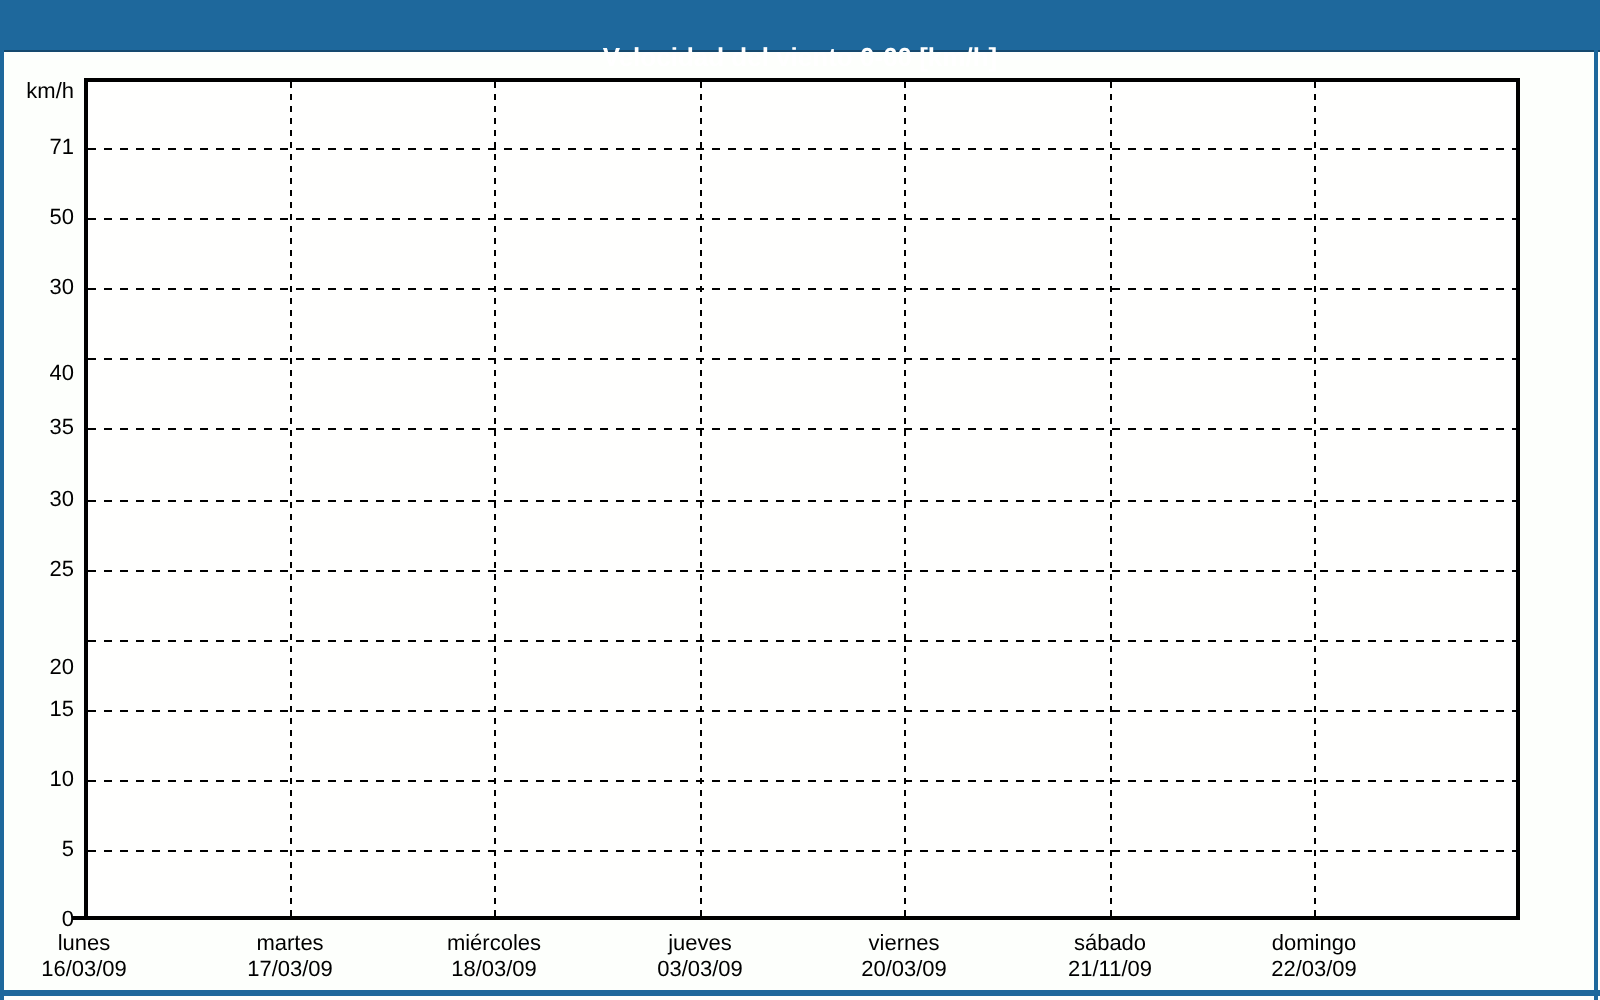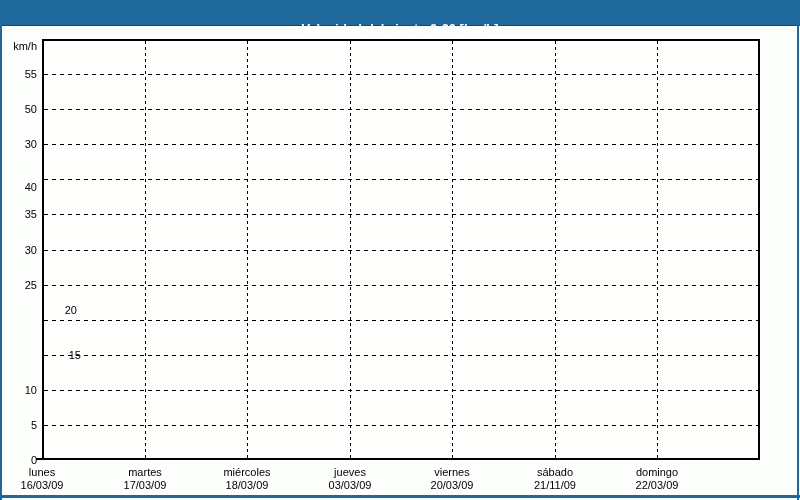--- a/index.html
+++ b/index.html
@@ -77,37 +77,37 @@
     <div class="plot-box"></div>
     <div class="y-unit">km/h</div>
     <div class="zero-tick"></div>
 
   <div class="ytick" style="top: 453px;">0</div>
       <div class="hgrid" style="top: 425px;"></div>
       <div class="ytick" style="top: 418px;">5</div>
       <div class="hgrid" style="top: 390px;"></div>
       <div class="ytick" style="top: 383px;">10</div>
       <div class="hgrid" style="top: 355px;"></div>
-      <div class="ytick" style="top: 348px; margin-left: 44px;">15</div>
+      <div class="ytick" style="top: 348px;">15</div>
       <div class="hgrid" style="top: 320px;"></div>
-      <div class="ytick" style="top: 303px; padding-left: 40px;">20</div>
+      <div class="ytick" style="top: 327px;">20</div>
       <div class="hgrid" style="top: 285px;"></div>
       <div class="ytick" style="top: 278px;">25</div>
       <div class="hgrid" style="top: 250px;"></div>
       <div class="ytick" style="top: 243px;">30</div>
       <div class="hgrid" style="top: 214px;"></div>
       <div class="ytick" style="top: 207px;">35</div>
       <div class="hgrid" style="top: 179px;"></div>
       <div class="ytick" style="top: 180px;">40</div>
       <div class="hgrid" style="top: 144px;"></div>
       <div class="ytick" style="top: 137px;">30</div>
       <div class="hgrid" style="top: 109px;"></div>
       <div class="ytick" style="top: 102px;">50</div>
       <div class="hgrid" style="top: 74px;"></div>
-      <div class="ytick" style="top: 67px;">55</div>
+      <div class="ytick" style="top: 67px;">71</div>
       <div class="xtick" style="left: -6px;">
         <div>lunes</div>
         <div>16/03/09</div>
       </div>
       <div class="vgrid" style="left: 145px;"></div>
       <div class="xtick" style="left: 97px;">
         <div>martes</div>
         <div>17/03/09</div>
       </div>
       <div class="vgrid" style="left: 247px;"></div>

